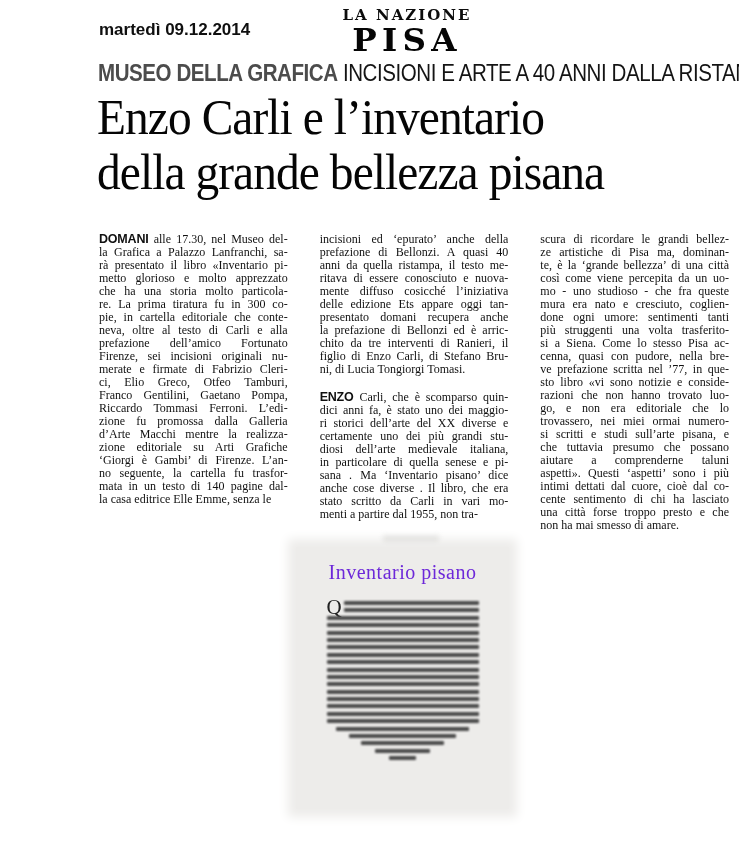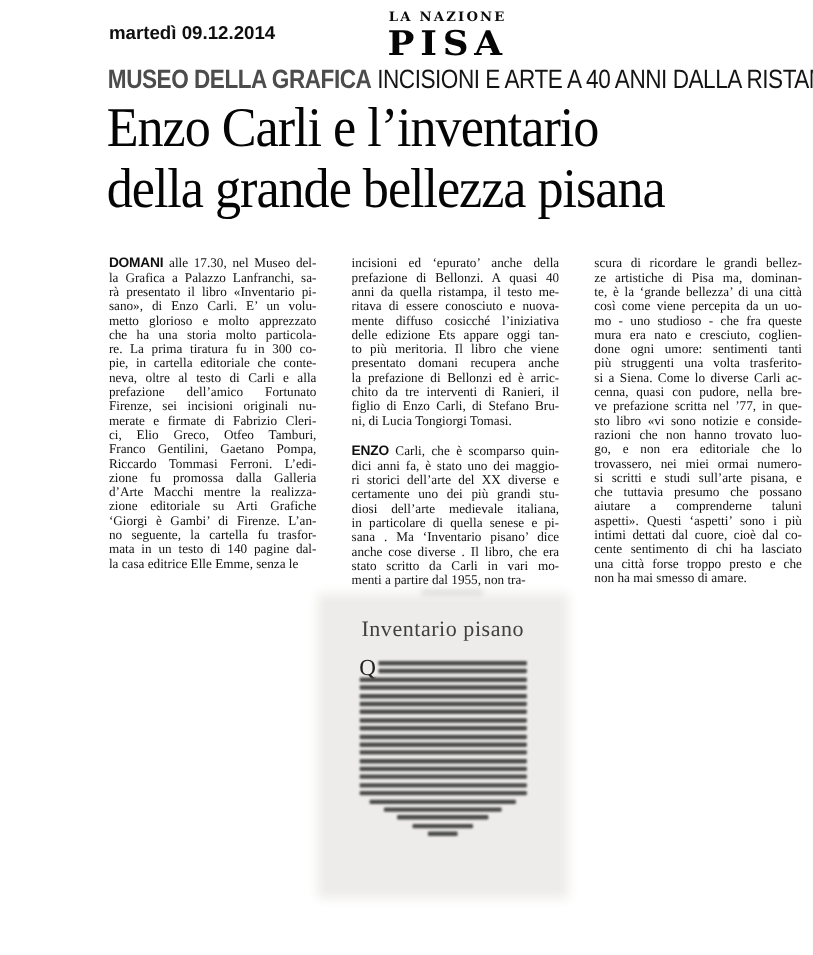--- a/index.html
+++ b/index.html
@@ -5,21 +5,21 @@
   html,body {margin:0; padding:0; background:#ffffff;}
   .page {position:relative; width:739px; height:868px; background:#fff;
          font-family:"Liberation Serif", serif; overflow:hidden; color:#121212;margin-left:11px;}
 
   
   .date {position:absolute; left:88px; top:20px;
          font-family:"Liberation Sans", sans-serif; font-weight:700;
          font-size:17px; color:#0f0f0f;}
   .masthead {position:absolute; left:396px; top:4px; transform:translateX(-50%);
              text-align:center; white-space:nowrap;}
-  .m1 {font-family:"DejaVu Serif", serif; font-weight:700; font-size:12px;
+  .m1 {font-family:"DejaVu Serif", serif; font-weight:700; font-size:15px;
        letter-spacing:2px; color:#0c0c0c; line-height:22px;}
   .m2 {font-family:"DejaVu Serif", serif; font-weight:700; font-size:31px;
        letter-spacing:5px; color:#050505; line-height:28px;
        transform:scaleX(1.05); transform-origin:center;}
 
   
   .kicker {position:absolute; left:87px; top:59px; white-space:nowrap;
            font-family:"Liberation Sans", sans-serif; font-size:24px;
            letter-spacing:-0.5px; transform:scaleX(0.855); transform-origin:left;}
   .kicker .kb {font-weight:700; color:#4c4c4c;}
@@ -40,21 +40,21 @@
   .lead {font-family:"Liberation Sans", sans-serif; font-weight:700;
          font-size:12.5px; letter-spacing:-0.2px;}
   .para2 {margin-top:15px;}
 
   
   .smudge {position:absolute; left:372px; top:536px; width:56px; height:8px;
            background:#dddddb; filter:blur(2.5px);}
   .scan {position:absolute; left:285px; top:547px; width:213px; height:262px;
          background:#edecea; box-shadow:0 0 10px 8px #edecea;}
   .scan-title {margin-top:14px; text-align:center; font-size:20px;
-               color:#404040; letter-spacing:0.5px; filter:blur(0.3px);}
+               color:#6d28d9; letter-spacing:0.5px; filter:blur(0.3px);}
   .scan-body {position:relative; width:152px; margin:17px auto 0;}
   .dropcap {position:absolute; left:0; top:-4px; font-size:21px; line-height:21px;
             color:#222; filter:blur(0.5px);}
   .tl {height:4px; background:#4a4a4a; margin:0 0 3.4px 0; filter:blur(0.8px);
        border-radius:1px;}
   .tl.i {margin-left:17px;}
   .tl.t1 {width:88%; margin-left:auto; margin-right:auto;}
   .tl.t2 {width:70%; margin-left:auto; margin-right:auto;}
   .tl.t3 {width:55%; margin-left:auto; margin-right:auto;}
   .tl.t4 {width:36%; margin-left:auto; margin-right:auto;}
@@ -79,21 +79,20 @@
     <div>della grande bellezza pisana</div>
   </div>
 
   <div class="cols">
 
     <div class="col">
       <div class="line"><b class="lead">DOMANI</b><span> alle 17.30, nel Museo del-</span></div>
       <div class="lines">
           <div class="line">la Grafica a Palazzo Lanfranchi, sa-</div>
           <div class="line">rà presentato il libro «Inventario pi-</div>
-          <div class="line">sano», di Enzo Carli. E’ un volu-</div>
           <div class="line">metto glorioso e molto apprezzato</div>
           <div class="line">che ha una storia molto particola-</div>
           <div class="line">re. La prima tiratura fu in 300 co-</div>
           <div class="line">pie, in cartella editoriale che conte-</div>
           <div class="line">neva, oltre al testo di Carli e alla</div>
           <div class="line">prefazione dell’amico Fortunato</div>
           <div class="line">Firenze, sei incisioni originali nu-</div>
           <div class="line">merate e firmate di Fabrizio Cleri-</div>
           <div class="line">ci, Elio Greco, Otfeo Tamburi,</div>
           <div class="line">Franco Gentilini, Gaetano Pompa,</div>
@@ -109,21 +108,20 @@
     </div>
 
     <div class="col">
       <div class="lines">
           <div class="line">incisioni ed ‘epurato’ anche della</div>
           <div class="line">prefazione di Bellonzi. A quasi 40</div>
           <div class="line">anni da quella ristampa, il testo me-</div>
           <div class="line">ritava di essere conosciuto e nuova-</div>
           <div class="line">mente diffuso cosicché l’iniziativa</div>
           <div class="line">delle edizione Ets appare oggi tan-</div>
-          <div class="line">to più meritoria. Il libro che viene</div>
           <div class="line">presentato domani recupera anche</div>
           <div class="line">la prefazione di Bellonzi ed è arric-</div>
           <div class="line">chito da tre interventi di Ranieri, il</div>
           <div class="line">figlio di Enzo Carli, di Stefano Bru-</div>
           <div class="line">ni, di Lucia Tongiorgi Tomasi.</div>
         </div>
       <div class="para2">
         <div class="line"><b class="lead">ENZO</b><span> Carli, che è scomparso quin-</span></div>
         <div class="lines">
             <div class="line">dici anni fa, è stato uno dei maggio-</div>
@@ -142,21 +140,21 @@
     <div class="col">
       <div class="lines">
           <div class="line">scura di ricordare le grandi bellez-</div>
           <div class="line">ze artistiche di Pisa ma, dominan-</div>
           <div class="line">te, è la ‘grande bellezza’ di una città</div>
           <div class="line">così come viene percepita da un uo-</div>
           <div class="line">mo - uno studioso - che fra queste</div>
           <div class="line">mura era nato e cresciuto, coglien-</div>
           <div class="line">done ogni umore: sentimenti tanti</div>
           <div class="line">più struggenti una volta trasferito-</div>
-          <div class="line">si a Siena. Come lo diverse Carli ac-</div>
+          <div class="line">si a Siena. Come lo stesso Pisa ac-</div>
           <div class="line">cenna, quasi con pudore, nella bre-</div>
           <div class="line">ve prefazione scritta nel ’77, in que-</div>
           <div class="line">sto libro «vi sono notizie e conside-</div>
           <div class="line">razioni che non hanno trovato luo-</div>
           <div class="line">go, e non era editoriale che lo</div>
           <div class="line">trovassero, nei miei ormai numero-</div>
           <div class="line">si scritti e studi sull’arte pisana, e</div>
           <div class="line">che tuttavia presumo che possano</div>
           <div class="line">aiutare a comprenderne taluni</div>
           <div class="line">aspetti». Questi ‘aspetti’ sono i più</div>

